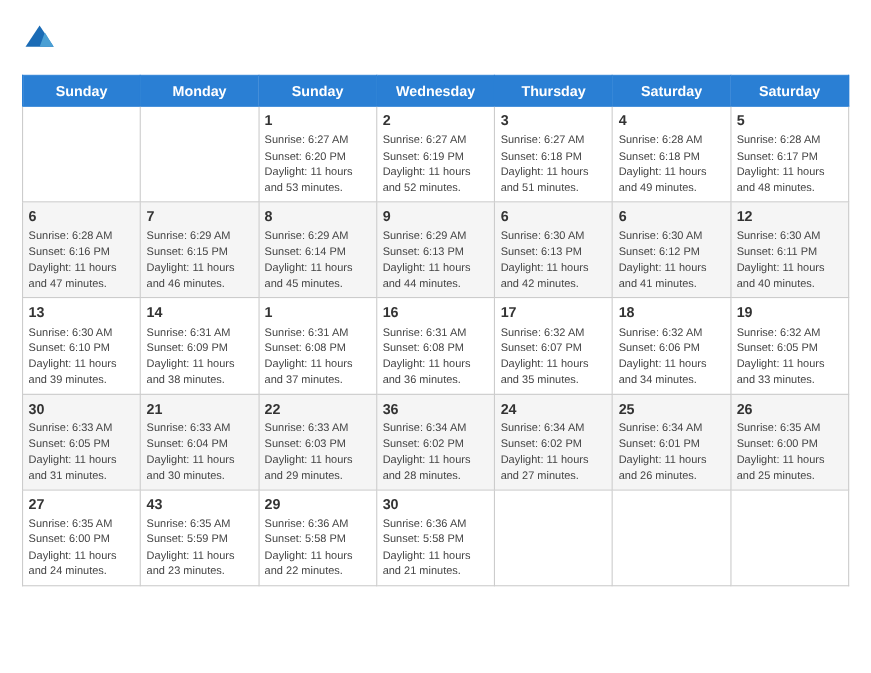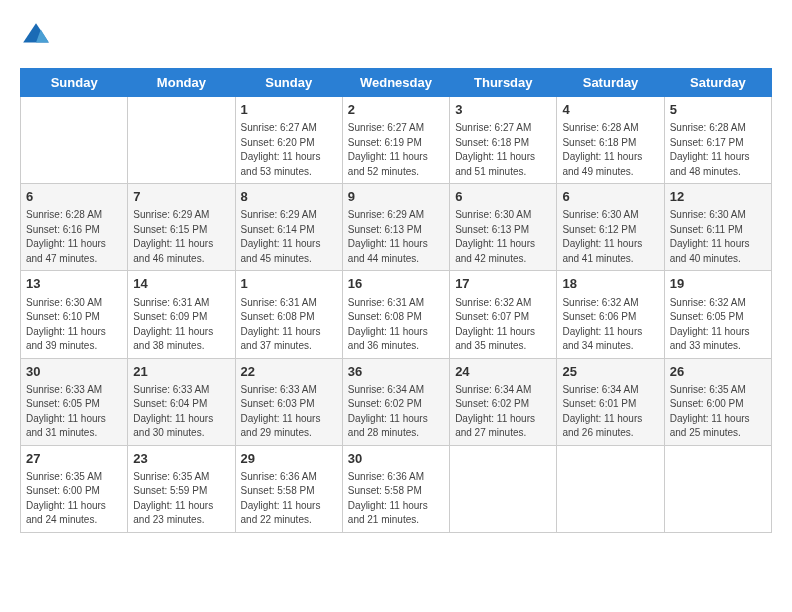--- a/index.html
+++ b/index.html
@@ -295,21 +295,21 @@
         </td>
       </tr>
       <tr>
         <td>
           <div class="day-number">27</div>
           <div class="day-info" style="white-space: pre-line;">Sunrise: 6:35 AM
 Sunset: 6:00 PM
 Daylight: 11 hours and 24 minutes.</div>
         </td>
         <td>
-          <div class="day-number">23</div>
+          <div class="day-number">43</div>
           <div class="day-info" style="white-space: pre-line;">Sunrise: 6:35 AM
 Sunset: 5:59 PM
 Daylight: 11 hours and 23 minutes.</div>
         </td>
         <td>
           <div class="day-number">29</div>
           <div class="day-info" style="white-space: pre-line;">Sunrise: 6:36 AM
 Sunset: 5:58 PM
 Daylight: 11 hours and 22 minutes.</div>
         </td>

